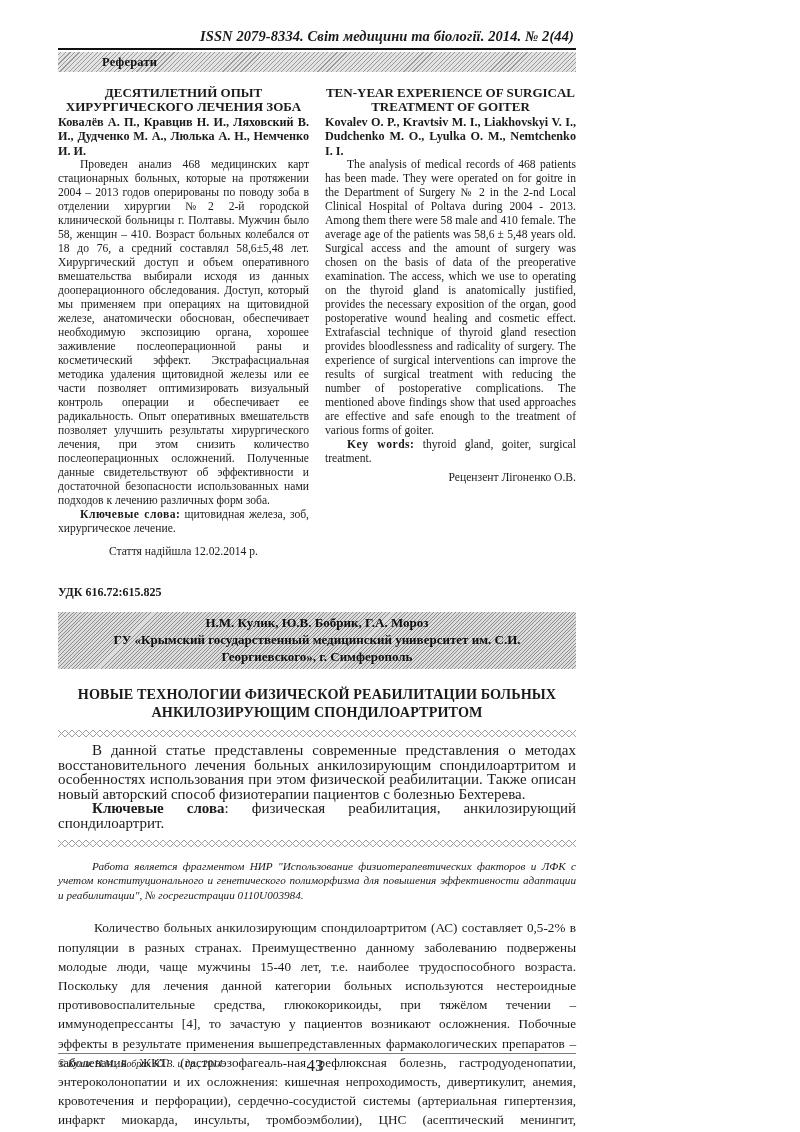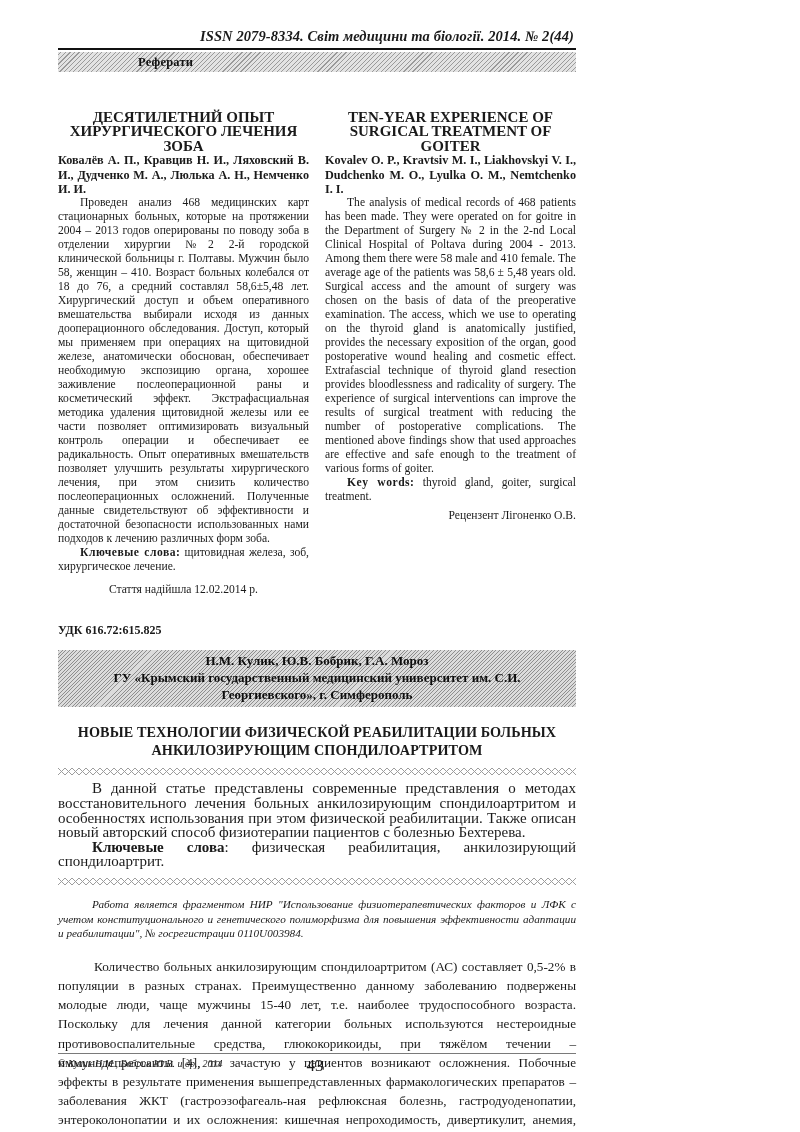--- a/index.html
+++ b/index.html
@@ -46,43 +46,42 @@
     background-image: repeating-linear-gradient(
        -45deg,
        #9a9a9a 0px, #9a9a9a 0.8px,
        rgba(255,255,255,0) 0.8px, rgba(255,255,255,0) 3.2px);
     display: flex;
     align-items: center;
   }
   .hatch-band .band-text {
     font-weight: bold;
     font-size: 12.5px;
-    padding-left: 80px;
+    padding-left: 44px;
     color: #111;
     letter-spacing: .2px;
   }
 
   
   .cols {
     display: flex;
     gap: 16px;
     margin-top: 14px;
   }
   .col {
     width: 50%;
     font-size: 11.6px;
     line-height: 14.0px;
     text-align: justify;
   }
   .col .art-title {
     text-align: center;
     font-weight: bold;
-    font-size: 15px;
+    font-size: 13px;
     line-height: 14.4px;
-    margin-top: 24px;
   }
   .col .art-authors {
     font-weight: bold;
     font-size: 12.2px;
     line-height: 14.4px;
   }
   .col p.body {
     margin: 0;
     text-indent: 22px;
     text-align: justify;

